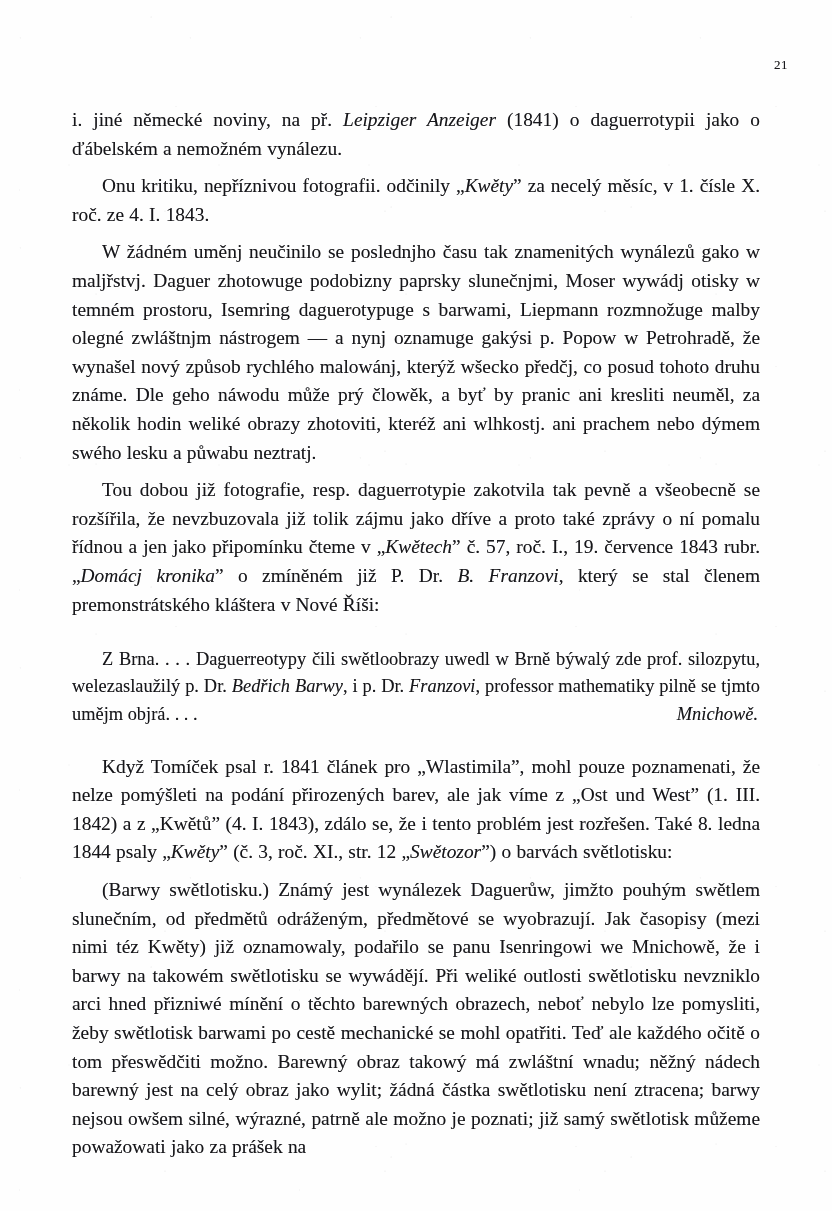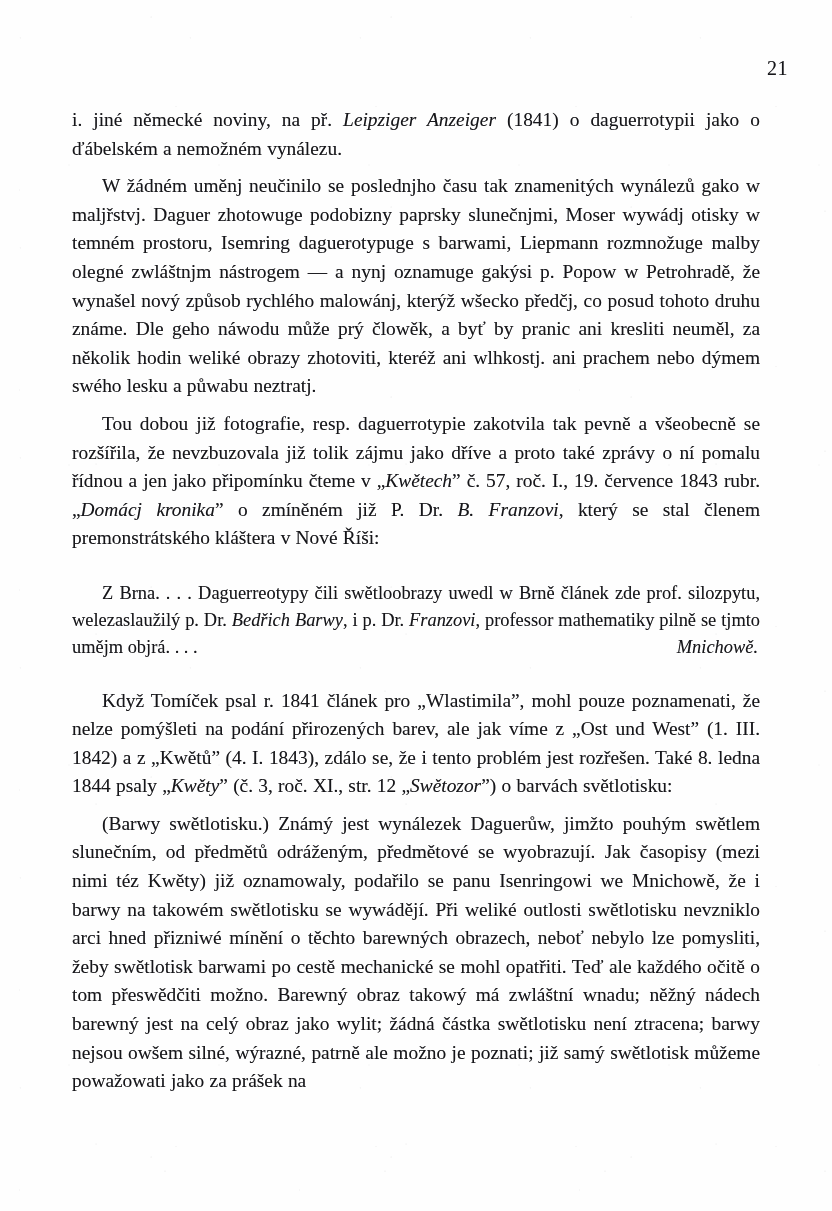--- a/index.html
+++ b/index.html
@@ -33,21 +33,21 @@
       radial-gradient(circle at 46% 55%, rgba(0,0,0,0.03)  0.5px, transparent 1.0px),
       radial-gradient(circle at 7% 95%,  rgba(0,0,0,0.035) 0.6px, transparent 1.1px);
     background-size: 170px 210px, 240px 190px, 200px 260px, 310px 170px, 220px 240px, 150px 300px, 280px 200px;
     opacity: .85;
   }
 
   .page-number {
     position: absolute;
     top: 58px;
     right: 44px;
-    font-size: 20px;
+    font-size: 13px;
     letter-spacing: .5px;
     line-height: 1;
   }
 
   .textblock {
     position: absolute;
     left: 72px;
     top: 106px;
     width: 688px;
   }
@@ -91,27 +91,28 @@
 <body>
 
 <div class="page">
 
   <div class="page-number">21</div>
 
   <div class="textblock">
 
     <p class="para"><span>i. jiné německé noviny, na př. </span><i>Leipziger Anzeiger</i><span> (1841) o daguerrotypii jako o ďábelském a nemožném vynálezu.</span></p>
 
+    <p class="para indent gap-small"><span>Onu kritiku, nepříznivou fotografii. odčinily „</span><i>Kwěty</i><span>” za necelý měsíc, v 1. čísle X. roč. ze 4. I. 1843.</span></p>
 
     <p class="para indent gap-med">W žádném uměnj neučinilo se poslednjho času tak znamenitých wynálezů gako w maljřstvj. Daguer zhotowuge podobizny paprsky slunečnjmi, Moser wywádj otisky w temném prostoru, Isemring daguerotypuge s barwami, Liepmann rozmnožuge malby olegné zwláštnjm nástrogem — a nynj oznamuge gakýsi p. Popow w Petrohradě, že wynašel nový způsob rychlého malowánj, kterýž wšecko předčj, co posud tohoto druhu známe. Dle geho náwodu může prý člowěk, a byť by pranic ani kresliti neuměl, za několik hodin weliké obrazy zhotoviti, kteréž ani wlhkostj. ani prachem nebo dýmem swého lesku a půwabu neztratj.</p>
 
     <p class="para indent gap-med"><span>Tou dobou již fotografie, resp. daguerrotypie zakotvila tak pevně a všeobecně se rozšířila, že nevzbuzovala již tolik zájmu jako dříve a proto také zprávy o ní pomalu řídnou a jen jako připomínku čteme v „</span><i>Kwětech</i><span>” č. 57, roč. I., 19. července 1843 rubr. „</span><i>Domácj kronika</i><span>” o zmíněném již P. Dr. </span><i>B. Franzovi</i><span>, který se stal členem premonstrátského kláštera v Nové Říši:</span></p>
 
     <div class="quote">
-      <p><span>Z Brna. . . . Daguerreotypy čili swětloobrazy uwedl w Brně článek zde prof. silozpytu, welezaslaužilý p. Dr. </span><i>Bedřich Barwy</i><span>, i p. Dr. </span><i>Franzovi</i><span>, professor mathematiky pilně se tjmto umějm objrá. . . .</span><span class="signature">Mnichowě.</span></p>
+      <p><span>Z Brna. . . . Daguerreotypy čili swětloobrazy uwedl w Brně býwalý zde prof. silozpytu, welezaslaužilý p. Dr. </span><i>Bedřich Barwy</i><span>, i p. Dr. </span><i>Franzovi</i><span>, professor mathematiky pilně se tjmto umějm objrá. . . .</span><span class="signature">Mnichowě.</span></p>
     </div>
 
     <p class="para indent gap-large"><span>Když Tomíček psal r. 1841 článek pro „Wlastimila”, mohl pouze poznamenati, že nelze pomýšleti na podání přirozených barev, ale jak víme z „Ost und West” (1. III. 1842) a z „Kwětů” (4. I. 1843), zdálo se, že i tento problém jest rozřešen. Také 8. ledna 1844 psaly „</span><i>Kwěty</i><span>” (č. 3, roč. XI., str. 12 „</span><i>Swětozor</i><span>”) o barvách světlotisku:</span></p>
 
     <p class="para indent gap-med">(Barwy swětlotisku.) Známý jest wynálezek Daguerůw, jimžto pouhým swětlem slunečním, od předmětů odráženým, předmětové se wyobrazují. Jak časopisy (mezi nimi téz Kwěty) již oznamowaly, podařilo se panu Isenringowi we Mnichowě, že i barwy na takowém swětlotisku se wywádějí. Při weliké outlosti swětlotisku nevzniklo arci hned přizniwé mínění o těchto barewných obrazech, neboť nebylo lze pomysliti, žeby swětlotisk barwami po cestě mechanické se mohl opatřiti. Teď ale každého očitě o tom přeswědčiti možno. Barewný obraz takowý má zwláštní wnadu; něžný nádech barewný jest na celý obraz jako wylit; žádná částka swětlotisku není ztracena; barwy nejsou owšem silné, wýrazné, patrně ale možno je poznati; již samý swětlotisk můžeme powažowati jako za prášek na</p>
 
   </div>
 </div>
 
 </body></html>

